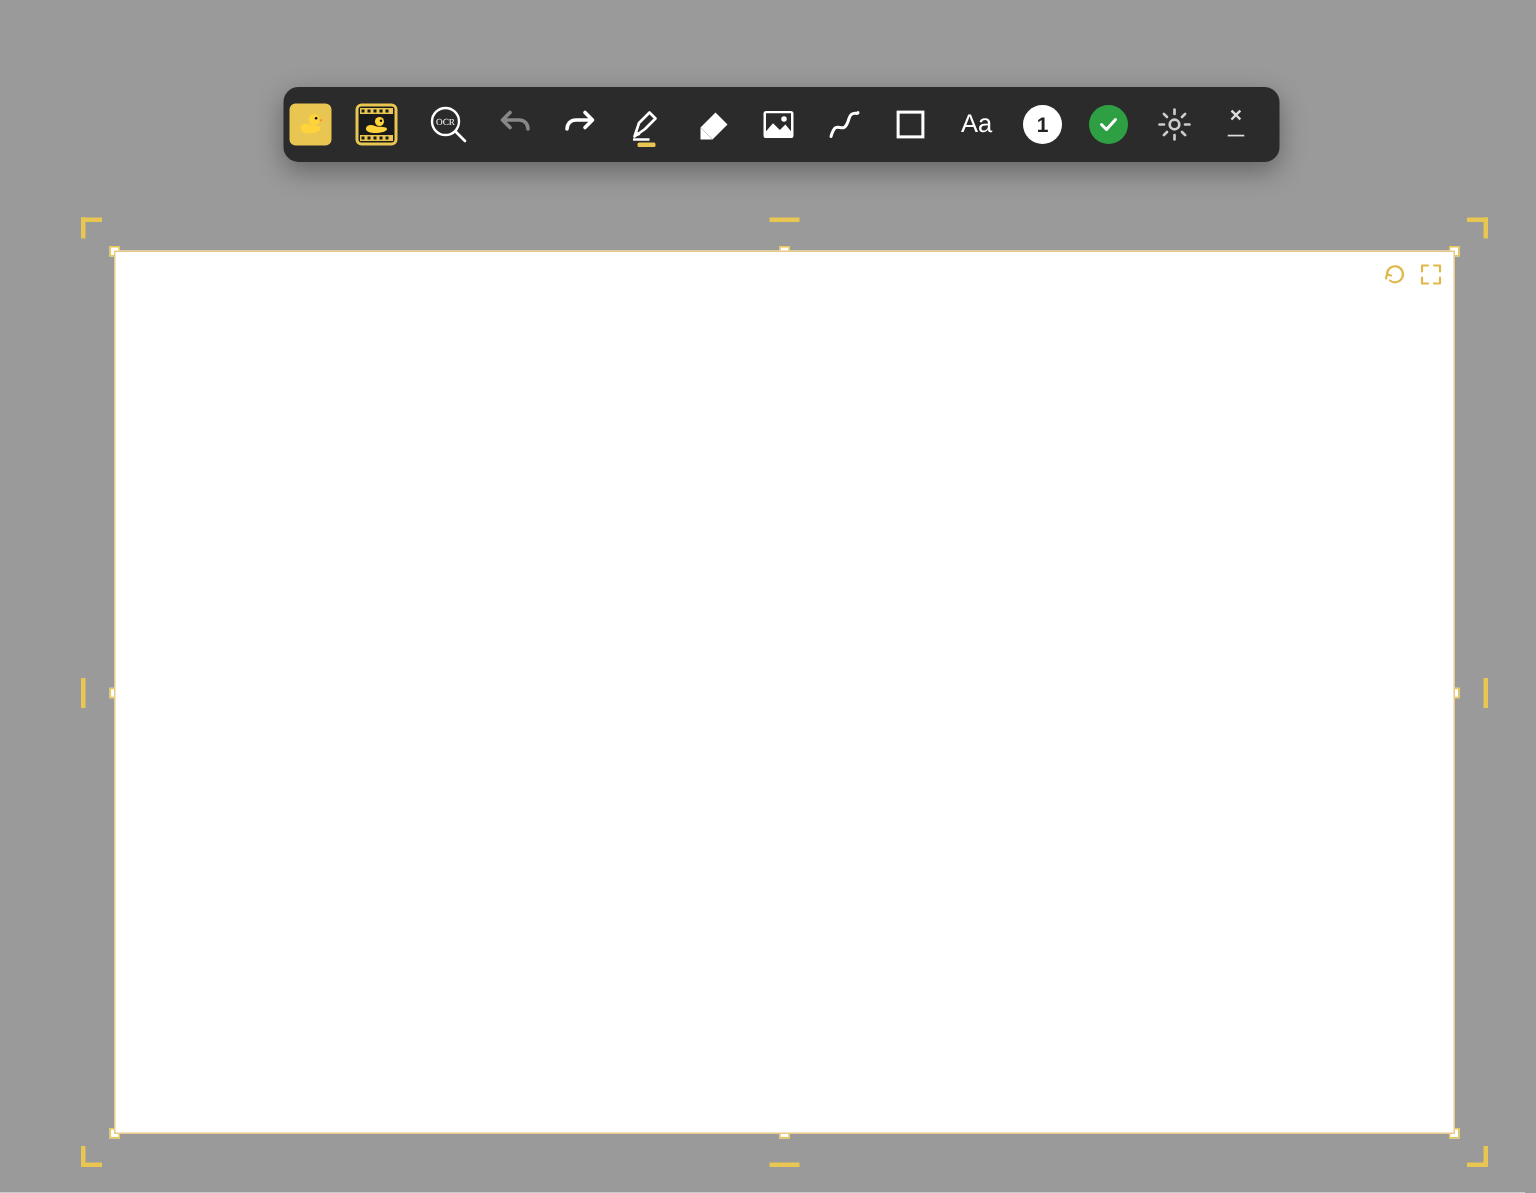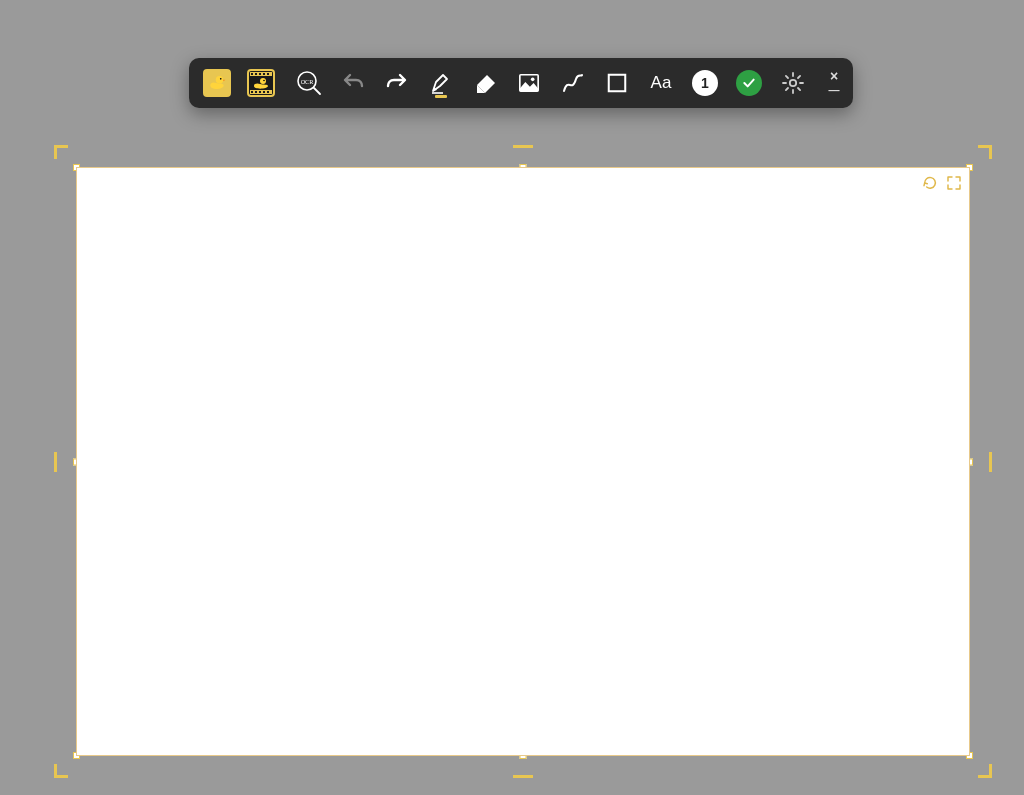--- a/index.html
+++ b/index.html
@@ -16,21 +16,21 @@
     .toolbar {
       position: absolute;
       top: 58px;
       left: 189px;
       width: 664px;
       height: 50px;
       background: #2b2b2b;
       border-radius: 10px;
       display: flex;
       align-items: center;
-      padding: 0 10px 0 14px;
+      padding: 0 10px 0 4px;
       box-shadow: 0 6px 18px rgba(0,0,0,0.35);
     }
     .tool-btn {
       width: 36px;
       height: 36px;
       display: flex;
       align-items: center;
       justify-content: center;
       margin-right: 8px;
       border-radius: 4px;

